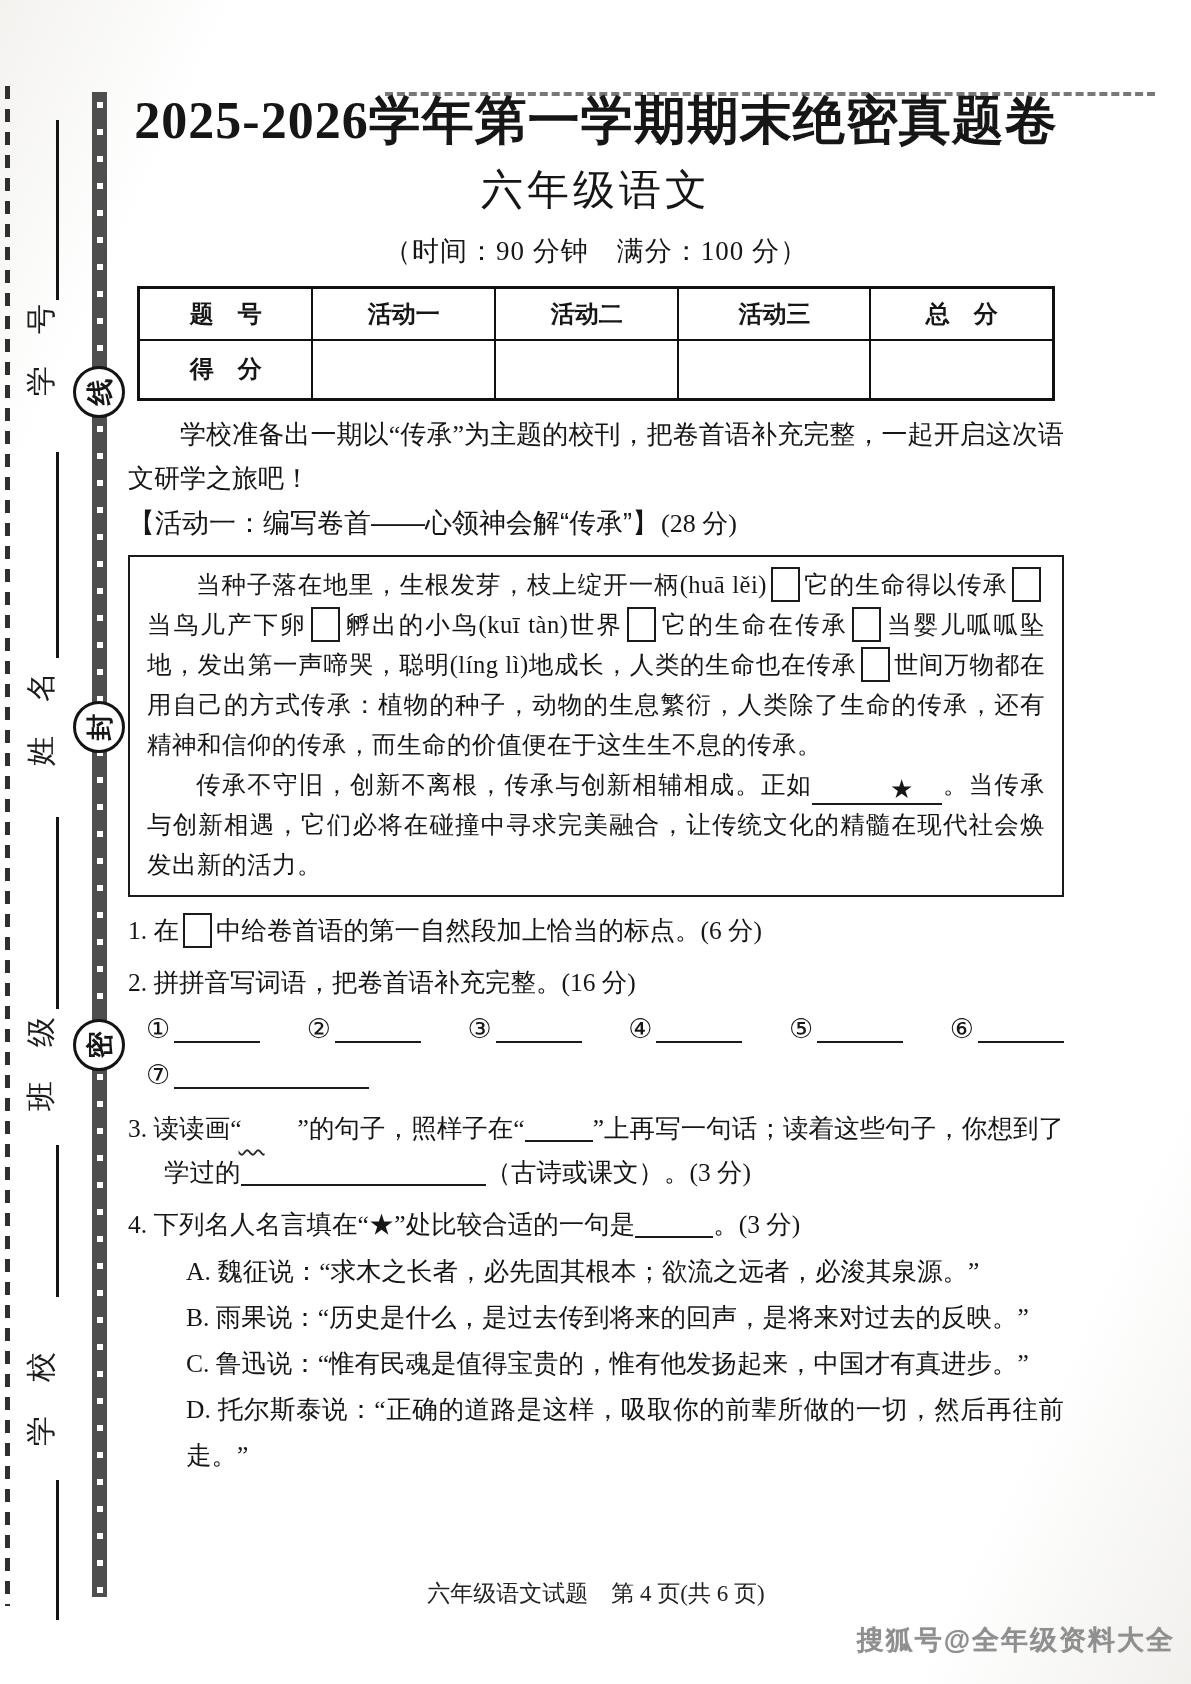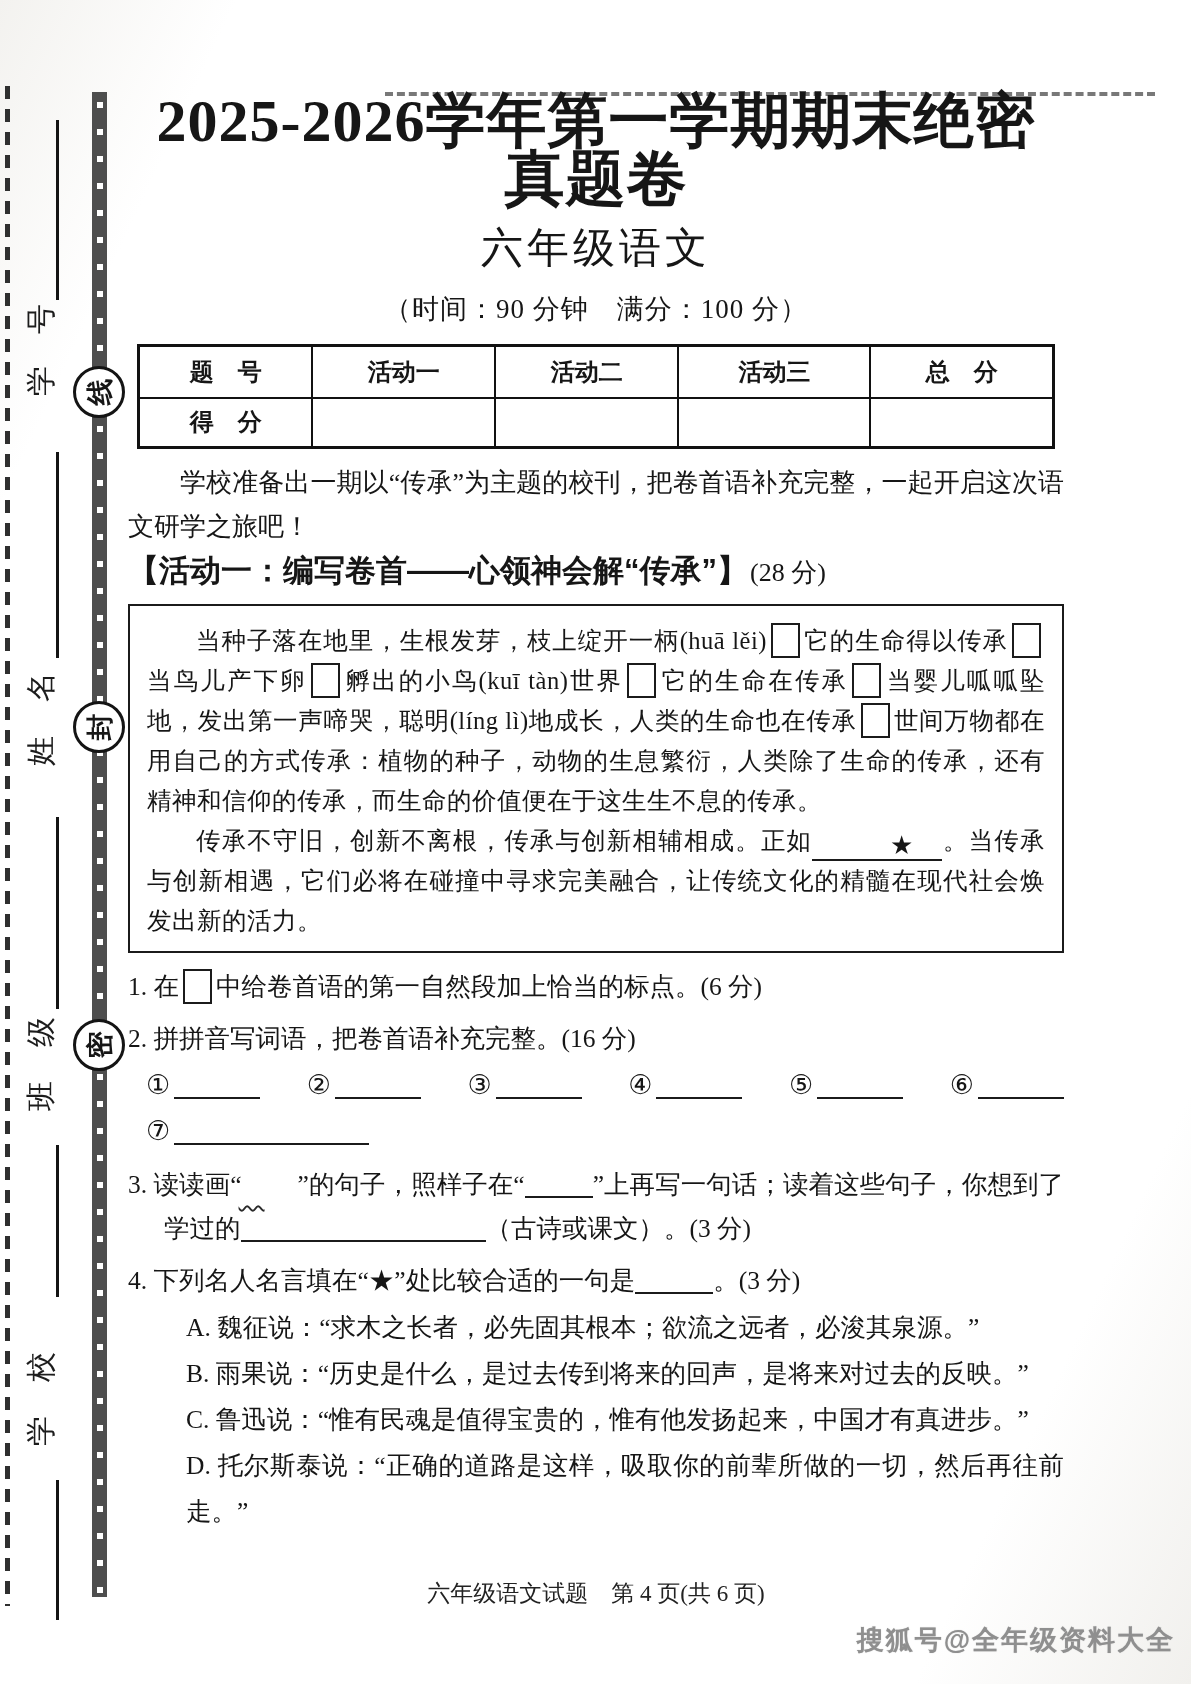--- a/index.html
+++ b/index.html
@@ -19,34 +19,34 @@
     background-image:repeating-linear-gradient(to bottom,transparent 0 10px,#ffffff 10px 16px,transparent 16px 27px);
     background-size:6px 100%; background-position:4.5px 0; background-repeat:no-repeat; z-index:1; }
   .rail-line{ position:absolute; left:56px; width:2.5px; background:#141414; }
   .rail-char{ position:absolute; left:22px; width:38px; height:38px; font-size:30px; line-height:38px;
     text-align:center; transform:rotate(-90deg); color:#1c1c1c; }
   .seal-circle{ position:absolute; left:73px; width:52px; height:52px; border:3px solid #141414;
     border-radius:50%; background:#fff; z-index:2; display:flex; align-items:center; justify-content:center; }
   .seal-circle span{ display:block; transform:rotate(-90deg); font-weight:bold; font-size:27px; }
   
   .content{ position:absolute; left:128px; top:92px; width:936px; }
-  .title{ font-size:60px; font-weight:bold; text-align:center; line-height:58px; letter-spacing:1px; }
+  .title{ font-size:52px; font-weight:bold; text-align:center; line-height:58px; letter-spacing:1px; }
   .subtitle{ font-size:42px; font-weight:normal; text-align:center; line-height:52px; margin-top:14px; letter-spacing:4px; }
   .info-line{ font-size:27px; text-align:center; line-height:34px; margin-top:18px; letter-spacing:1px; }
   table.score{ width:918px; margin:18px auto 0; border-collapse:collapse; border:3px solid #111; }
   table.score td{ border:2px solid #111; text-align:center; font-family:"Liberation Sans","DejaVu Sans",sans-serif;
     font-weight:bold; font-size:24px; }
   table.score tr:first-child td{ height:52px; }
-  table.score tr:last-child td{ height:50px; }
+  table.score tr:last-child td{ height:60px; }
   .c0{width:19%} .c1{width:20%} .c2{width:20%} .c3{width:21%} .c4{width:20%}
   .intro{ margin-top:12px; font-size:26px; line-height:44px; text-indent:2em; text-align:justify; }
   .activity-heading{ margin-top:2px; line-height:40px; }
-  .activity-heading .h-main{ font-family:"Liberation Sans","DejaVu Sans",sans-serif; font-weight:bold; font-size:31px; }
+  .activity-heading .h-main{ font-family:"Liberation Sans","DejaVu Sans",sans-serif; font-weight:normal; font-size:27px; }
   .activity-heading .h-score{ font-size:26px; margin-left:2px; }
-  .passage-box{ margin-top:8px; border:2.5px solid #1b1b1b; padding:15px 17px 10px; background:transparent; }
+  .passage-box{ margin-top:8px; border:2.5px solid #1b1b1b; padding:8px 17px 10px; background:transparent; }
   .passage-box p{ font-size:24.5px; line-height:40px; text-indent:2em; text-align:justify; letter-spacing:.5px; }
   .punct-box{ display:inline-block; width:29px; height:35px; border:2px solid #1b1b1b; background:#fff;
     vertical-align:-9px; margin:0 4px; }
   .blank{ display:inline-block; border-bottom:2px solid #1b1b1b; height:30px; line-height:30px;
     vertical-align:-5px; text-align:center; font-size:26px; }
   .wavy-underline{ text-decoration:underline; text-decoration-style:wavy; text-decoration-color:#2a2a2a;
     text-decoration-thickness:1.5px; text-underline-offset:7px; }
   .wavy-blank{ border-bottom:none; white-space:pre; }
   .questions{ margin-top:12px; }
   .question{ margin-top:8px; font-size:25.5px; line-height:44px; padding-left:36px; text-indent:-36px; text-align:justify; }

